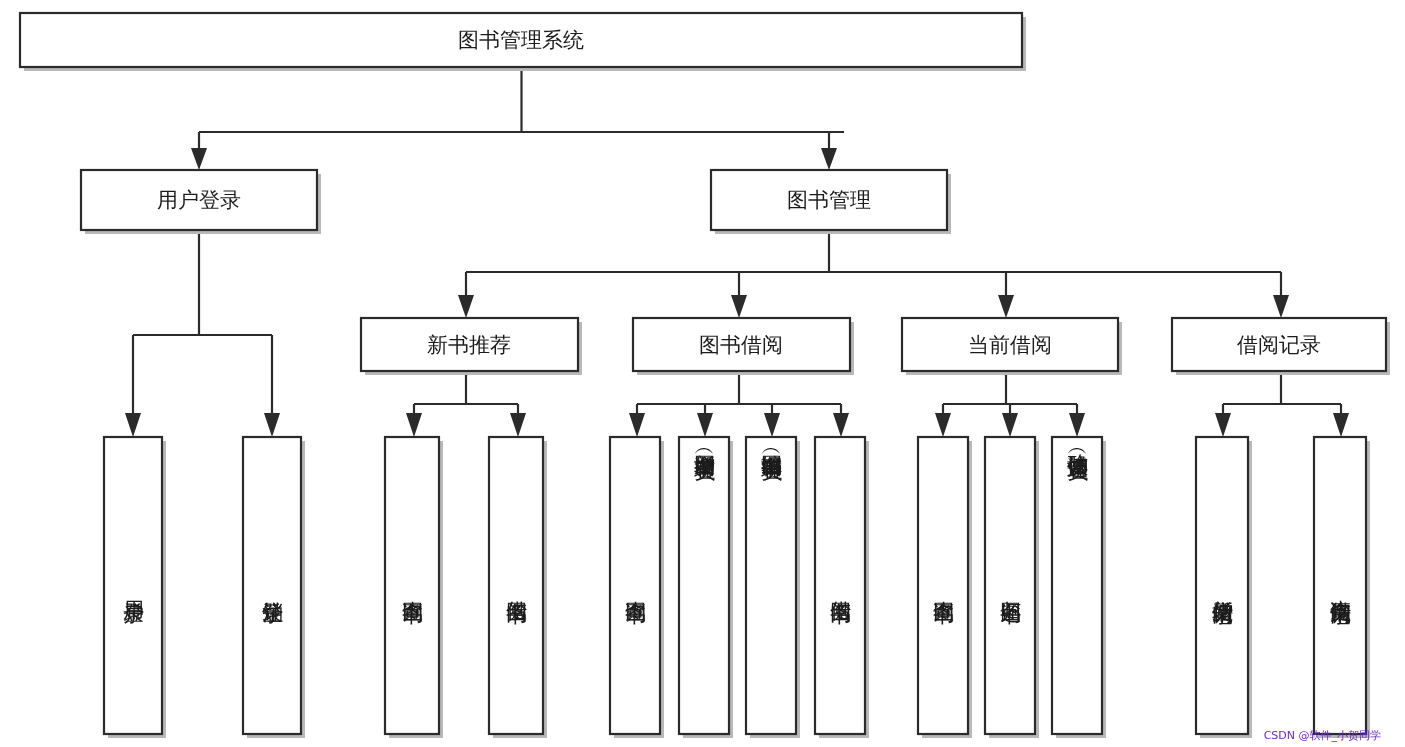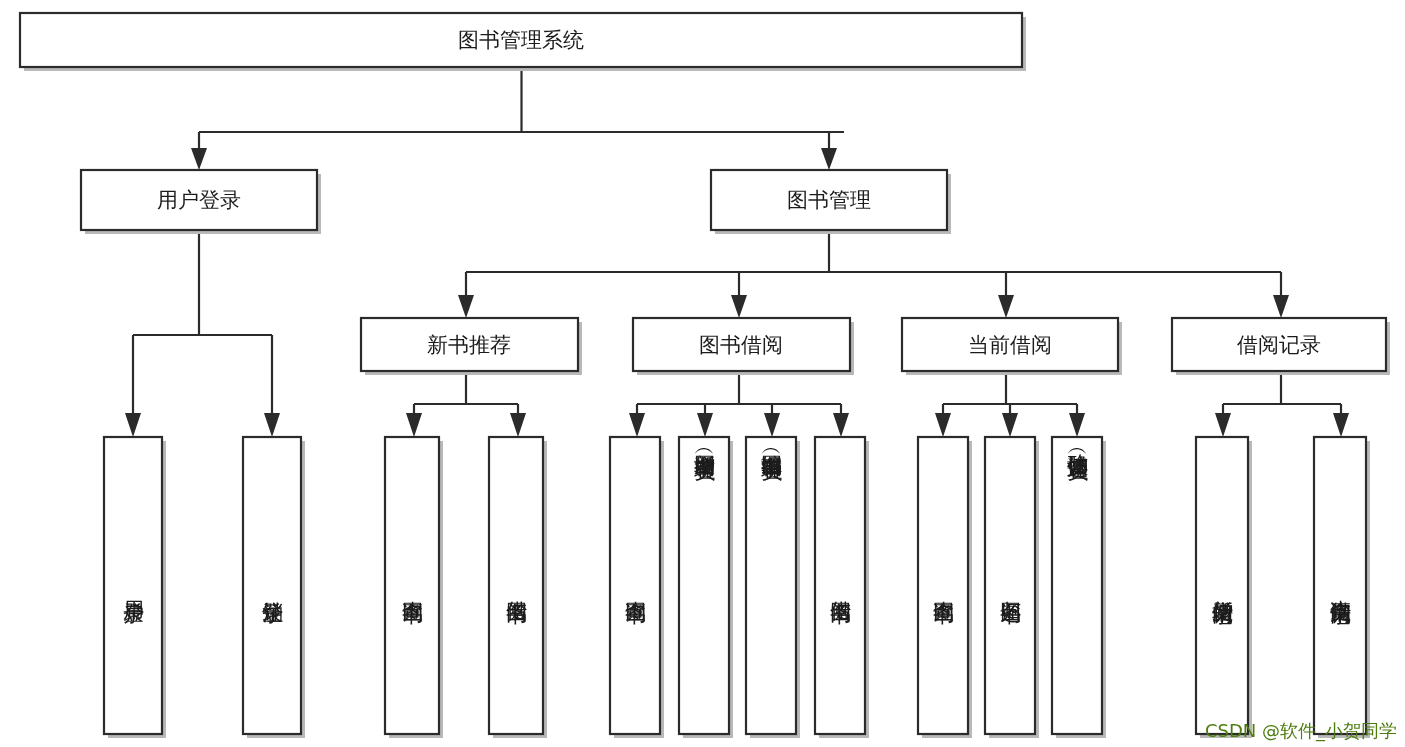--- a/index.html
+++ b/index.html
@@ -66,25 +66,25 @@
     text-orientation: upright;
     font-family: "DejaVu Sans", "Liberation Sans", sans-serif;
     font-size: 21px;
     color: #1c1c1c;
     line-height: 1.12;
     letter-spacing: 1px;
     white-space: nowrap;
   }
   .watermark {
     position: absolute;
-    right: 8px;
+    right: 24px;
     bottom: 4px;
     font-family: "DejaVu Sans", "Liberation Sans", sans-serif;
-    font-size: 18px;
-    color: #4d7c0f;
+    font-size: 11px;
+    color: #6d28d9;
     white-space: nowrap;
     pointer-events: none;
   }
 </style>
 </head>
 <body>
 
 <div id="diagram-root">
 
   <svg class="diagram" viewBox="0 0 1405 747" xmlns="http://www.w3.org/2000/svg">

